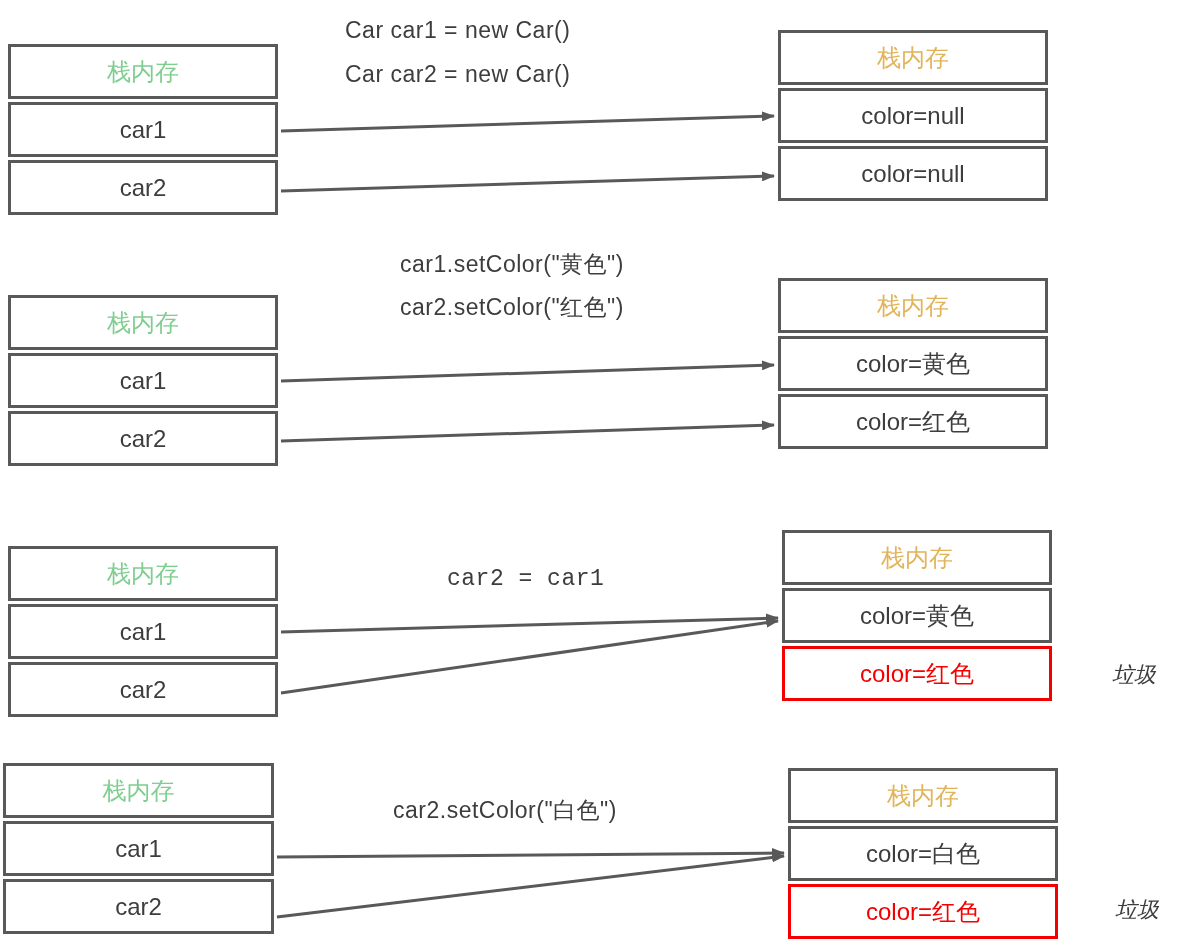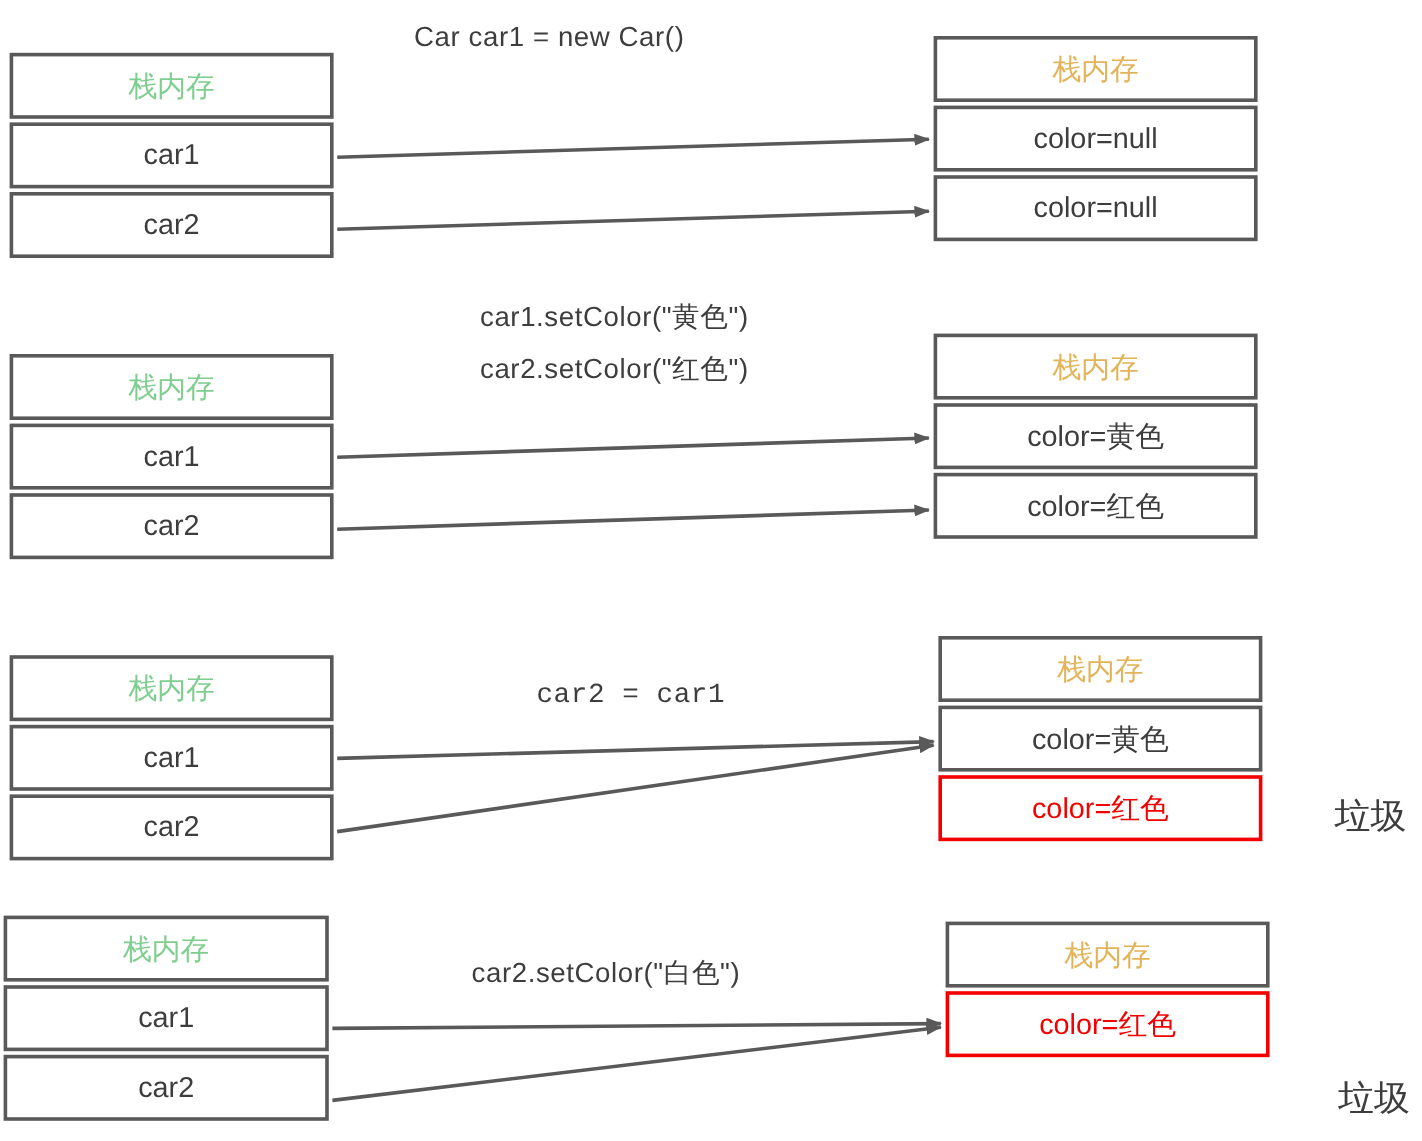--- a/index.html
+++ b/index.html
@@ -20,21 +20,21 @@
     white-space:nowrap;
   }
   .title-green { color:var(--stack_title, #7FCE90); }
   .title-gold  { color:var(--heap_title, #E2B45A); }
   .row.garbage { border-color:var(--garbage, #F40000); color:var(--garbage, #F40000); }
   .code {
     position:absolute; font-size:23px; color:var(--text, #3d3d3d);
     white-space:nowrap; letter-spacing:0.5px;text-align:center;
   }
   .garbage-label {
-    position:absolute; font-size:30px; color:var(--text, #3d3d3d); white-space:nowrap;
+    position:absolute; font-size:22px; color:var(--text, #3d3d3d); white-space:nowrap;font-style:italic;
   }
   line.ref { stroke:var(--arrow, #595959); stroke-width:3; }
 </style>
 </head>
 <body>
 
 <div class="canvas">
 
   <svg class="arrows" viewBox="0 0 1185 951" xmlns="http://www.w3.org/2000/svg">
     <defs>
@@ -50,20 +50,21 @@
     <line class="ref" x1="281" y1="441" x2="774" y2="425" marker-end="url(#ah)"></line>
 
     <line class="ref" x1="281" y1="632" x2="778" y2="618" marker-end="url(#ah)"></line>
     <line class="ref" x1="281" y1="693" x2="778" y2="621" marker-end="url(#ah)"></line>
 
     <line class="ref" x1="277" y1="857" x2="784" y2="853" marker-end="url(#ah)"></line>
     <line class="ref" x1="277" y1="917" x2="784" y2="856" marker-end="url(#ah)"></line>
   </svg>
 
   <div class="code" style="left:345px; top:17px;">Car car1 = new Car()</div>
+  <div class="code" style="left:345px; top:61px;">Car car2 = new Car()</div>
 
   <div class="mem-box" style="left:8px; top:44px;">
     <div class="row title-green">栈内存</div>
     <div class="row">car1</div>
     <div class="row">car2</div>
   </div>
 
   <div class="mem-box" style="left:778px; top:30px;">
     <div class="row title-gold">栈内存</div>
     <div class="row">color=null</div>
@@ -104,18 +105,19 @@
   <div class="code" style="left:393px; top:795px;">car2.setColor("白色")</div>
 
   <div class="mem-box" style="left:3px; top:763px; width:271px;">
     <div class="row title-green">栈内存</div>
     <div class="row">car1</div>
     <div class="row">car2</div>
   </div>
 
   <div class="mem-box" style="left:788px; top:768px;">
     <div class="row title-gold">栈内存</div>
+    <div class="row">color=白色</div>
     <div class="row garbage">color=红色</div>
   </div>
 
   <div class="garbage-label" style="left:1115px; top:895px;">垃圾</div>
 
 </div>
 
 </body></html>

